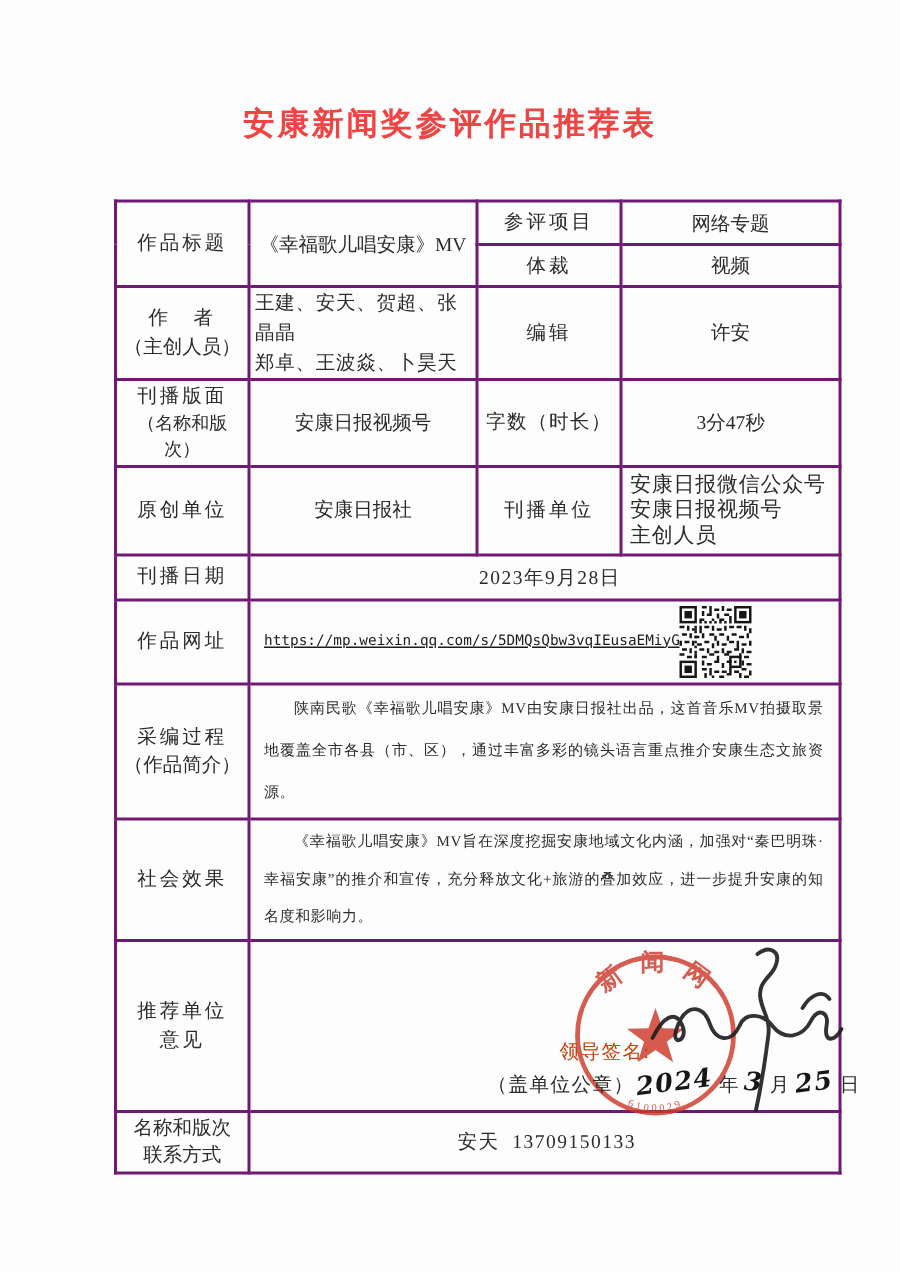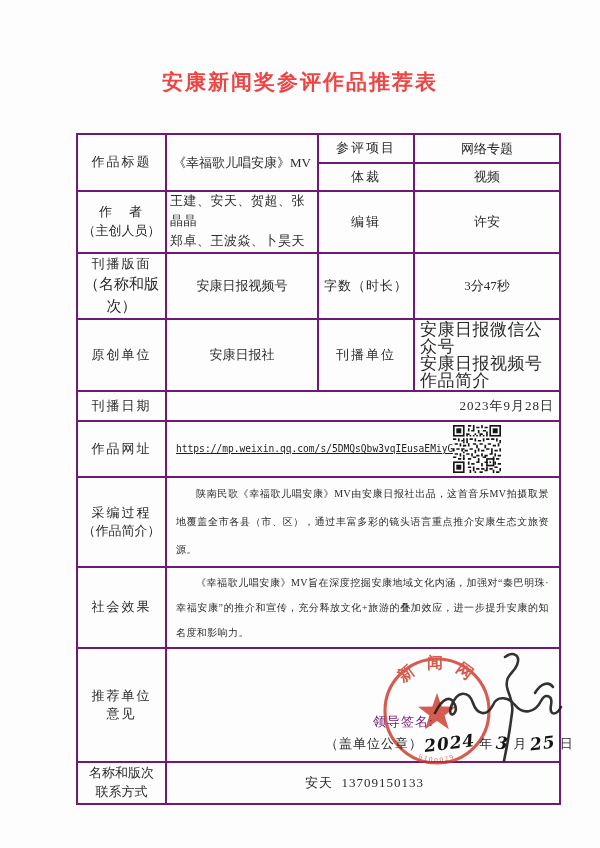--- a/index.html
+++ b/index.html
@@ -20,43 +20,43 @@
     font-size:13px;color:#2b2b2b;
   }
   td{
     border:2px solid #701a75;
     padding:1px 5px;
     vertical-align:middle;
     overflow:visible;
   }
   td.lbl{text-align:center;letter-spacing:2px;line-height:1.45;padding:1px 2px;}
   td.val{text-align:center;font-family:Liberation Serif, serif;}
-  .names{line-height:20px;font-size:13px;padding:0 3px;text-align:left;letter-spacing:0.5px;font-family:Liberation Mono, monospace;}
-  .punit{font-size:17px;line-height:17px;text-align:left;padding-left:5px;letter-spacing:0.5px;}
-  .dateval{text-align:right;padding-left:12px;letter-spacing:1px;}
+  .names{line-height:20px;font-size:13px;padding:0 3px;text-align:left;letter-spacing:0.5px;}
+  .punit{font-size:14px;line-height:17px;text-align:left;padding-left:5px;letter-spacing:0.5px;}
+  .dateval{text-align:center;padding-left:12px;letter-spacing:1px;}
   .cell-rel{position:relative;width:100%;height:100%;}
   .url-cell .cell-rel{height:52px;}
   .url-link{
     position:absolute;left:4px;top:20px;
     font-family:"DejaVu Sans Mono","Liberation Mono",monospace;
     font-size:9.6px;letter-spacing:0px;color:#1c1c1c;
     text-decoration:underline;white-space:nowrap;
   }
   .qr{position:absolute;right:52px;top:2px;}
   .para{
     text-align:justify;text-indent:2em;
     font-size:10px;letter-spacing:0.4px;
     padding:2px 10px 2px 9px;
   }
   .para-edit{line-height:28px;}
   .para-effect{line-height:25px;}
   .sig-area{position:relative;height:112px;width:100%;}
   .sig-label{
     position:absolute;left:206px;top:64px;
-    font-size:13px;letter-spacing:1px;color:#701a75;
+    font-size:13px;letter-spacing:1px;color:#c2410c;
   }
   .seal-line{
     position:absolute;left:158px;top:84px;
     font-size:13px;letter-spacing:1px;white-space:nowrap;
     display:flex;align-items:flex-end;
   }
   .hand{
     display:inline-block;
     font-family:"DejaVu Serif","Liberation Serif",serif;
     font-style:italic;font-weight:600;font-size:17px;color:#161616;
@@ -102,34 +102,34 @@
         <td class="names">
           <div>王建、安天、贺超、张晶晶</div>
           <div>郑卓、王波焱、卜昊天</div>
         </td>
         <td class="lbl">编辑</td>
         <td class="val">许安</td>
       </tr>
       <tr style="height:47px">
         <td class="lbl">
           <div>刊播版面</div>
-          <div style="letter-spacing:0;font-size:15px">（名称和版次）</div>
+          <div style="letter-spacing:0;font-size:12px">（名称和版次）</div>
         </td>
         <td class="val">安康日报视频号</td>
         <td class="lbl" style="letter-spacing:1px">字数（时长）</td>
         <td class="val">3分47秒</td>
       </tr>
       <tr style="height:59px">
         <td class="lbl">原创单位</td>
         <td class="val">安康日报社</td>
         <td class="lbl">刊播单位</td>
         <td class="punit">
           <div>安康日报微信公众号</div>
           <div>安康日报视频号</div>
-          <div>作品简介</div>
+          <div>主创人员</div>
         </td>
       </tr>
       <tr style="height:30px">
         <td class="lbl">刊播日期</td>
         <td class="dateval" colspan="3">2023年9月28日</td>
       </tr>
       <tr style="height:54px">
         <td class="lbl">作品网址</td>
         <td class="url-cell" colspan="3">
           <div class="cell-rel">

